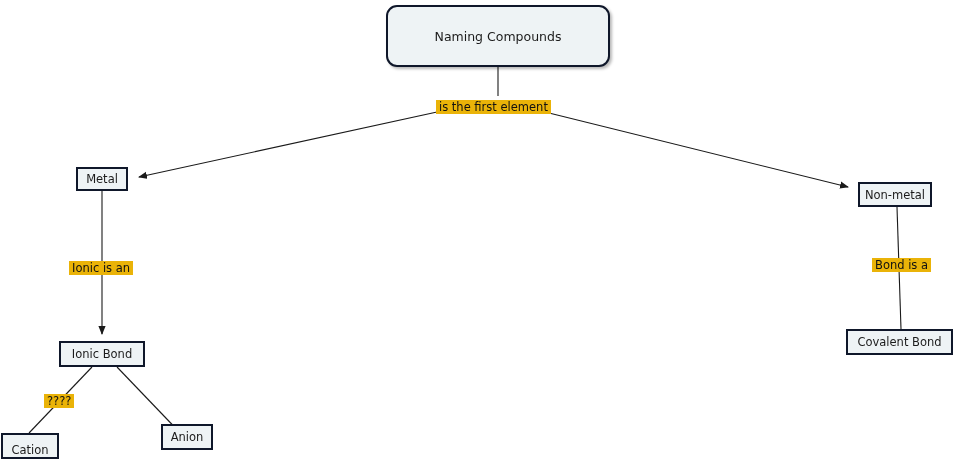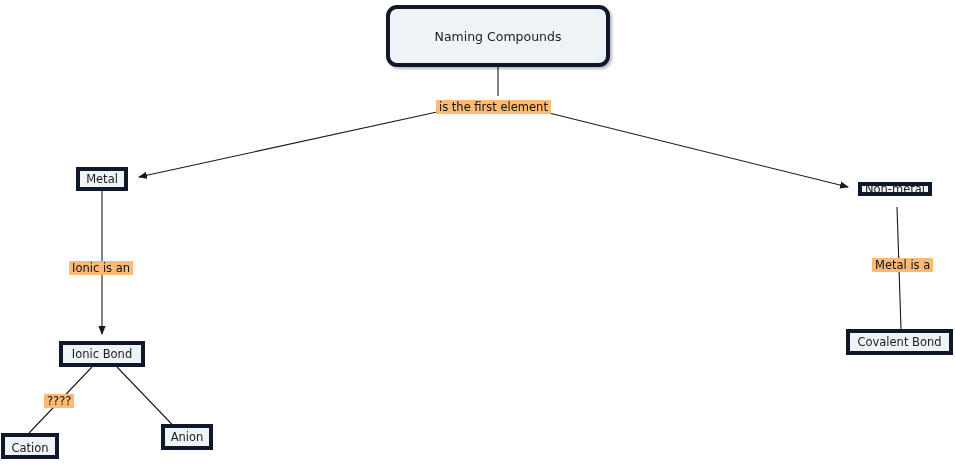--- a/index.html
+++ b/index.html
@@ -21,42 +21,42 @@
     position: absolute;
     left: 0;
     top: 0;
     width: 955px;
     height: 467px;
   }
   .node {
     position: absolute;
     box-sizing: border-box;
     background: #eef3f5;
-    border: 4px solid #0f172a;
+    border: 2px solid #0f172a;
     border-radius: 9px;
     display: flex;
     align-items: center;
     justify-content: center;
     color: #1b1b1b;
     white-space: nowrap;
   }
   .node.root {
     border-radius: 11px;
     box-shadow: 2px 2px 3px rgba(0,0,0,0.28);
     font-size: 12.5px;
   }
   .node.leaf {
     font-size: 11.5px;
     border-radius: 0;
   }
   .edge-label {
     position: absolute;
     font-size: 11.5px;
     color: #111111;
-    background: #fdba74;
+    background: #eab308;
     white-space: nowrap;
     padding: 0 3px;
     text-align: center;
   }
 </style>
 </head>
 <body>
 
 <div id="canvas">
 
@@ -83,21 +83,21 @@
   </svg>
 
   <div class="node root" style="left:386px; top:5px; width:224px; height:62px;">
     <span>Naming Compounds</span>
   </div>
 
   <div class="node leaf" style="left:76px; top:167px; width:52px; height:24px;">
     <span>Metal</span>
   </div>
 
-  <div class="node leaf" style="left:858px; top:182px; width:74px; height:14px;">
+  <div class="node leaf" style="left:858px; top:182px; width:74px; height:25px;">
     <span>Non-metal</span>
   </div>
 
   <div class="node leaf" style="left:59px; top:341px; width:86px; height:26px;">
     <span>Ionic Bond</span>
   </div>
 
   <div class="node leaf" style="left:846px; top:329px; width:107px; height:26px;">
     <span>Covalent Bond</span>
   </div>
@@ -112,20 +112,20 @@
 
   <div class="edge-label" style="left:436px; top:100px;">
     <span>is the first element</span>
   </div>
 
   <div class="edge-label" style="left:69px; top:261px;">
     <span>Ionic is an</span>
   </div>
 
   <div class="edge-label" style="left:872px; top:258px;">
-    <span>Metal is a</span>
+    <span>Bond is a</span>
   </div>
 
   <div class="edge-label" style="left:44px; top:394px;">
     <span>????</span>
   </div>
 
 </div>
 
 </body></html>

